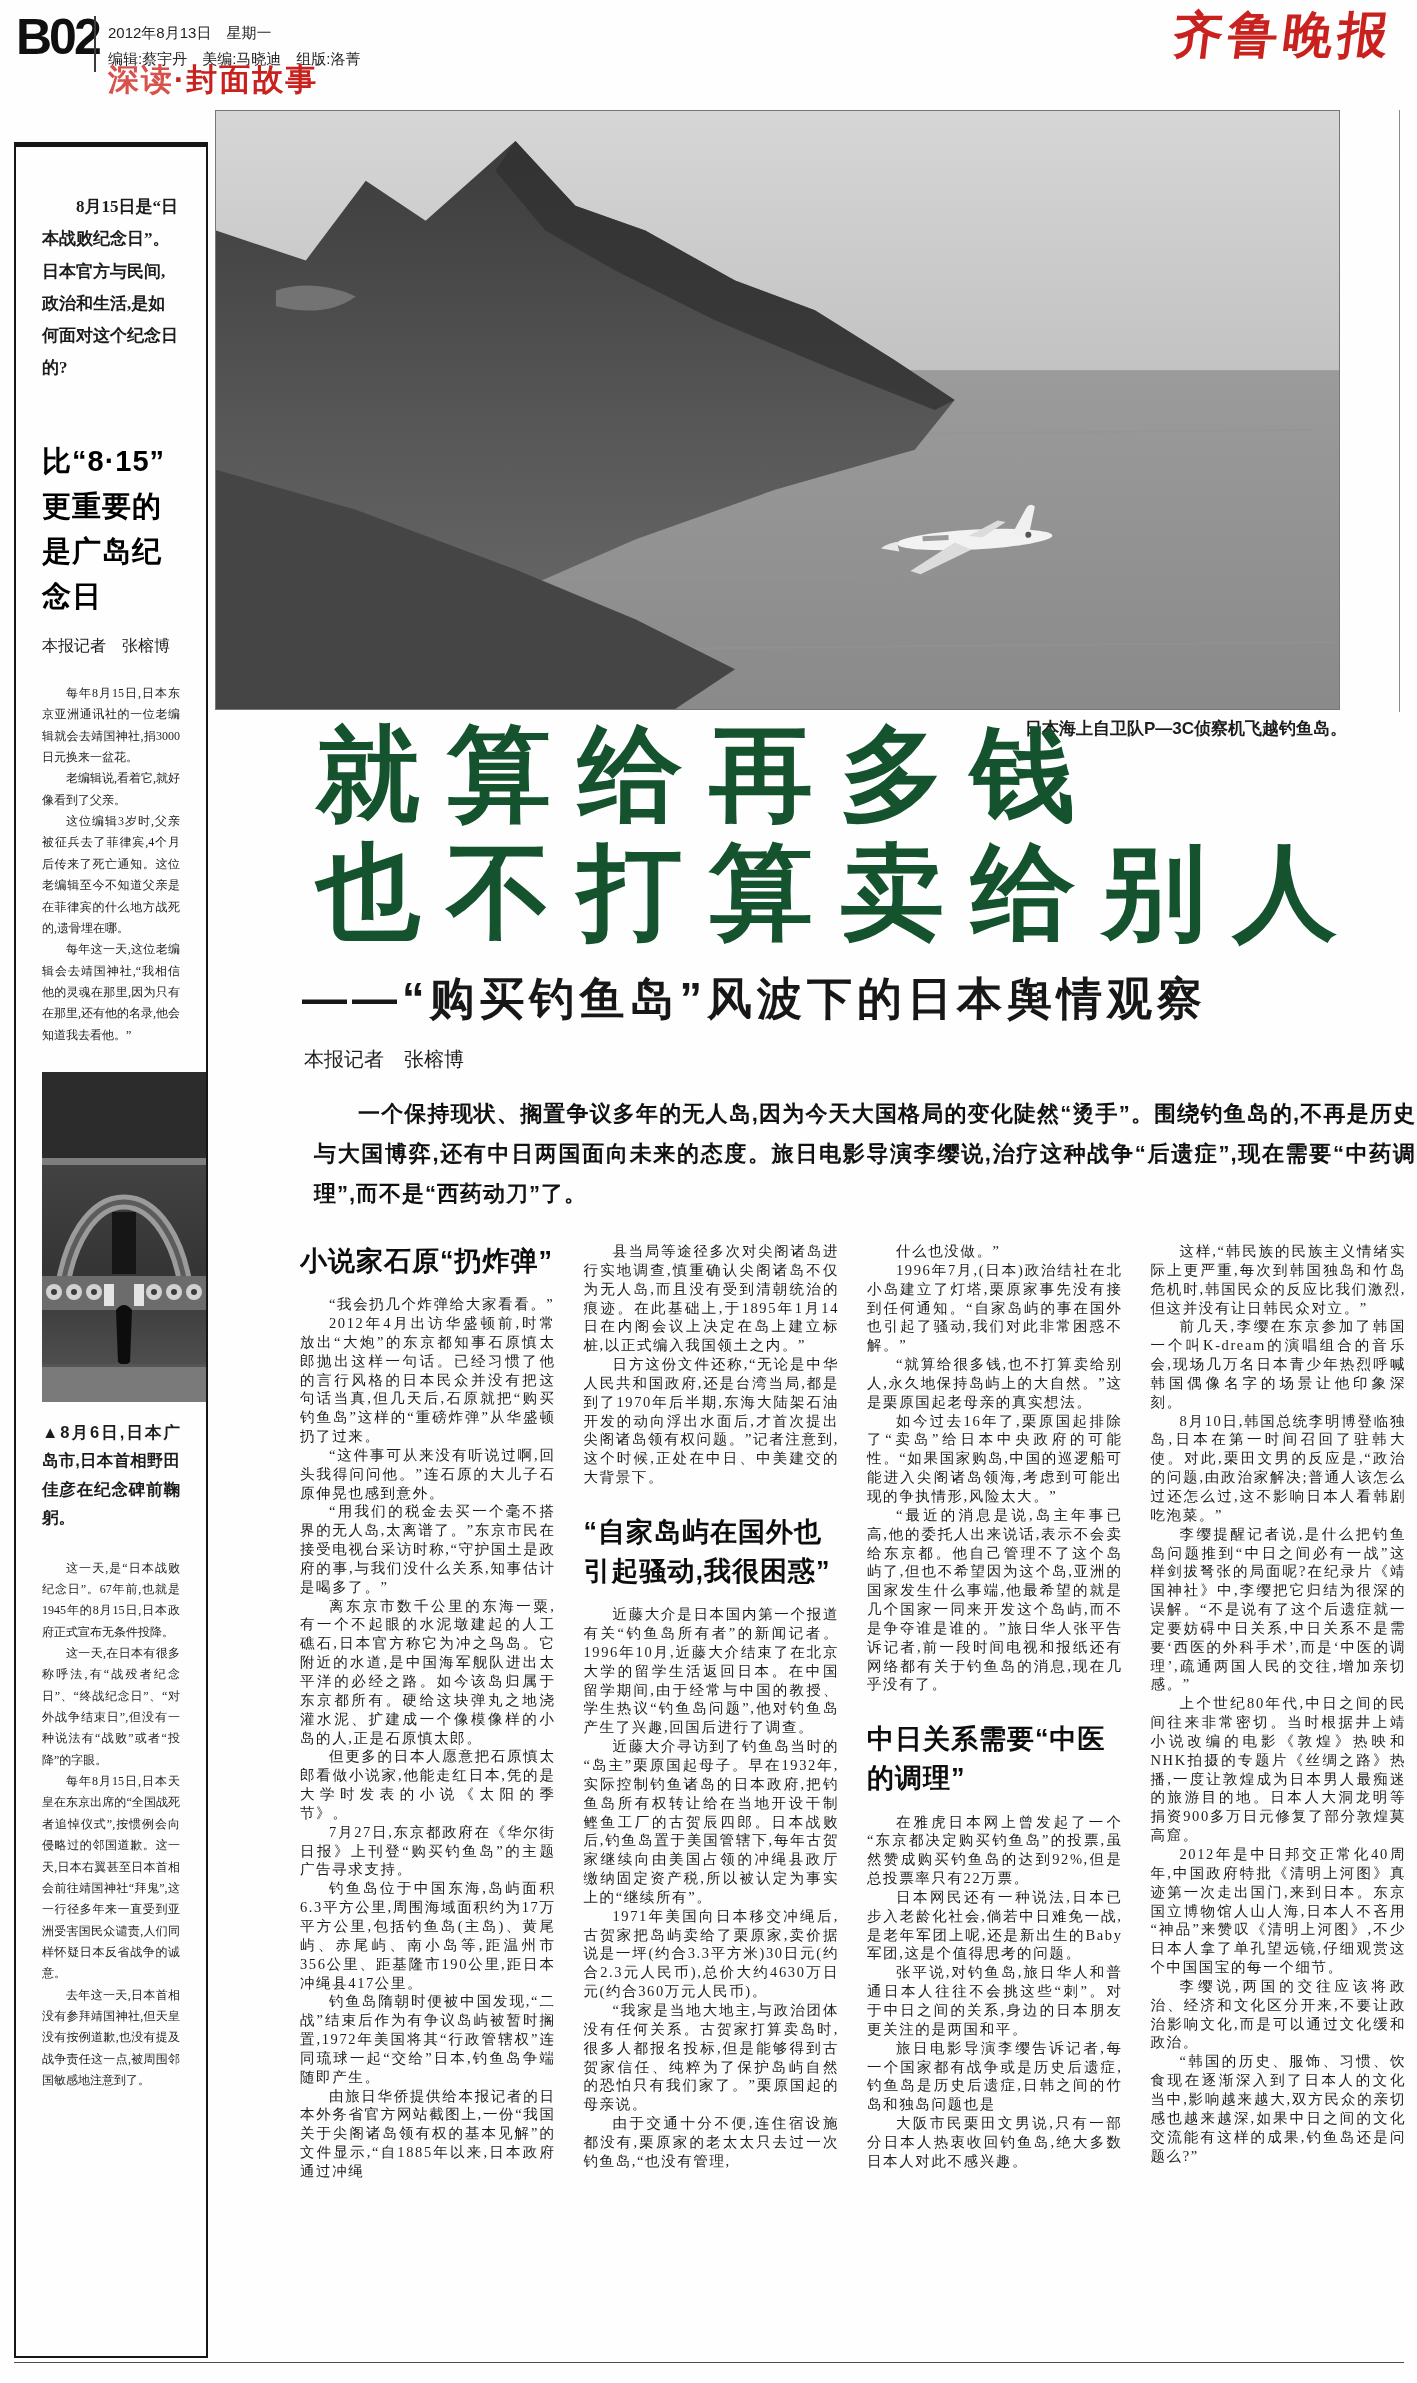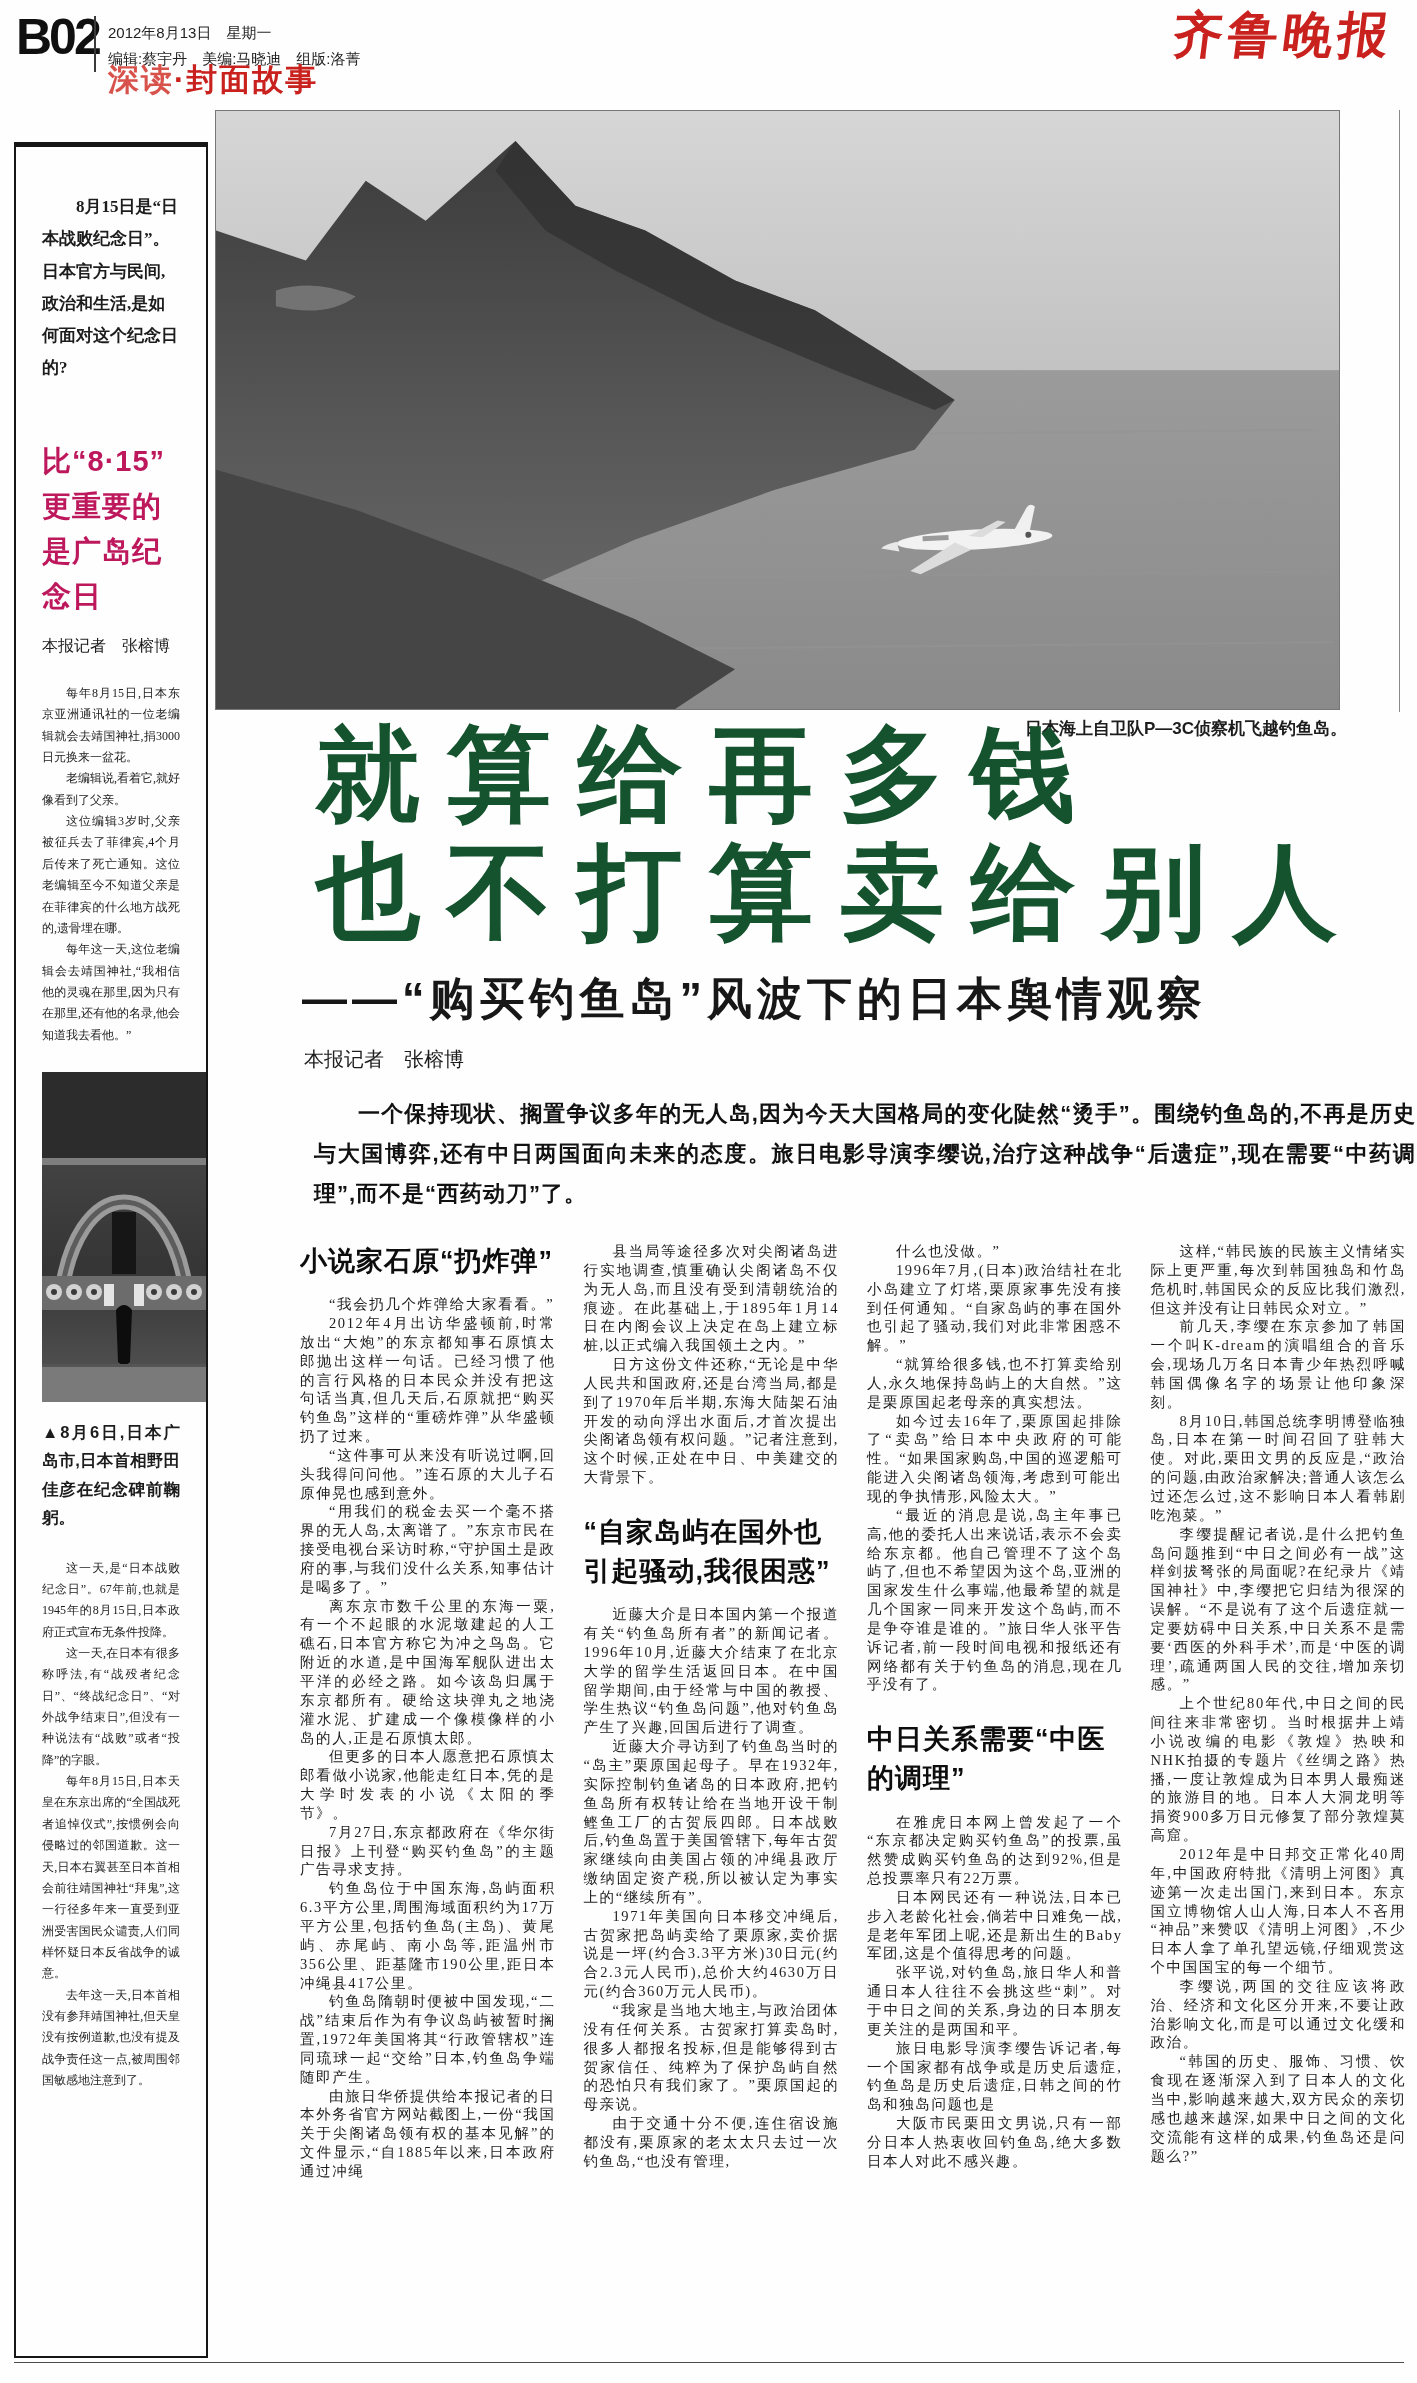--- a/index.html
+++ b/index.html
@@ -12,21 +12,21 @@
   .hdr-meta{position:absolute;left:108px;top:20px;font:15px/1.75 "Liberation Sans","DejaVu Sans",sans-serif;color:#1f1f1f;}
   .masthead{position:absolute;right:24px;top:10px;font:bold 50px/1 "DejaVu Serif",serif;color:#c9221e;
             transform:skewX(-7deg);letter-spacing:5px;}
   .section-tag{position:absolute;left:108px;top:64px;font:900 31px/1 "Liberation Sans","DejaVu Sans",sans-serif;letter-spacing:2px;}
   .tag-light{color:#d8524c;}
   .tag-bold{color:#c9221e;}
   
   .sidebar{position:absolute;left:14px;top:142px;width:194px;height:2216px;box-sizing:border-box;
            border:2px solid #161616;border-top-width:5px;padding:0 26px;overflow:hidden;}
   .intro{margin:44px 0 0;font-weight:bold;font-size:17px;line-height:1.9;text-indent:2em;}
-  .sb-headline{margin-top:54px;font:900 29px/1.55 "Liberation Sans","DejaVu Sans",sans-serif;letter-spacing:1px;color:#be185d;}
+  .sb-headline{margin-top:54px;font:900 29px/1.55 "Liberation Sans","DejaVu Sans",sans-serif;letter-spacing:1px;color:#000000;}
   .sb-byline{margin-top:16px;font:16px/1.4 "Liberation Sans","DejaVu Sans",sans-serif;}
   .sb-body{margin-top:26px;}
   .para{margin:0;text-align:justify;text-indent:2em;}
   .sidebar .para{font-size:12px;line-height:1.78;}
   .sb-photo{margin-top:26px;display:block;width:164px;height:330px;}
   .sb-caption{margin:16px 0 0;font:bold 16.5px/1.72 "Liberation Sans","DejaVu Sans",sans-serif;text-align:justify;}
   
   .main-photo{position:absolute;left:215px;top:110px;width:1125px;height:600px;margin:0;border:1px solid #777;box-sizing:border-box;}
   .main-photo svg{display:block;width:100%;height:100%;}
   .main-photo-caption{position:absolute;left:215px;top:716px;width:1132px;text-align:right;

